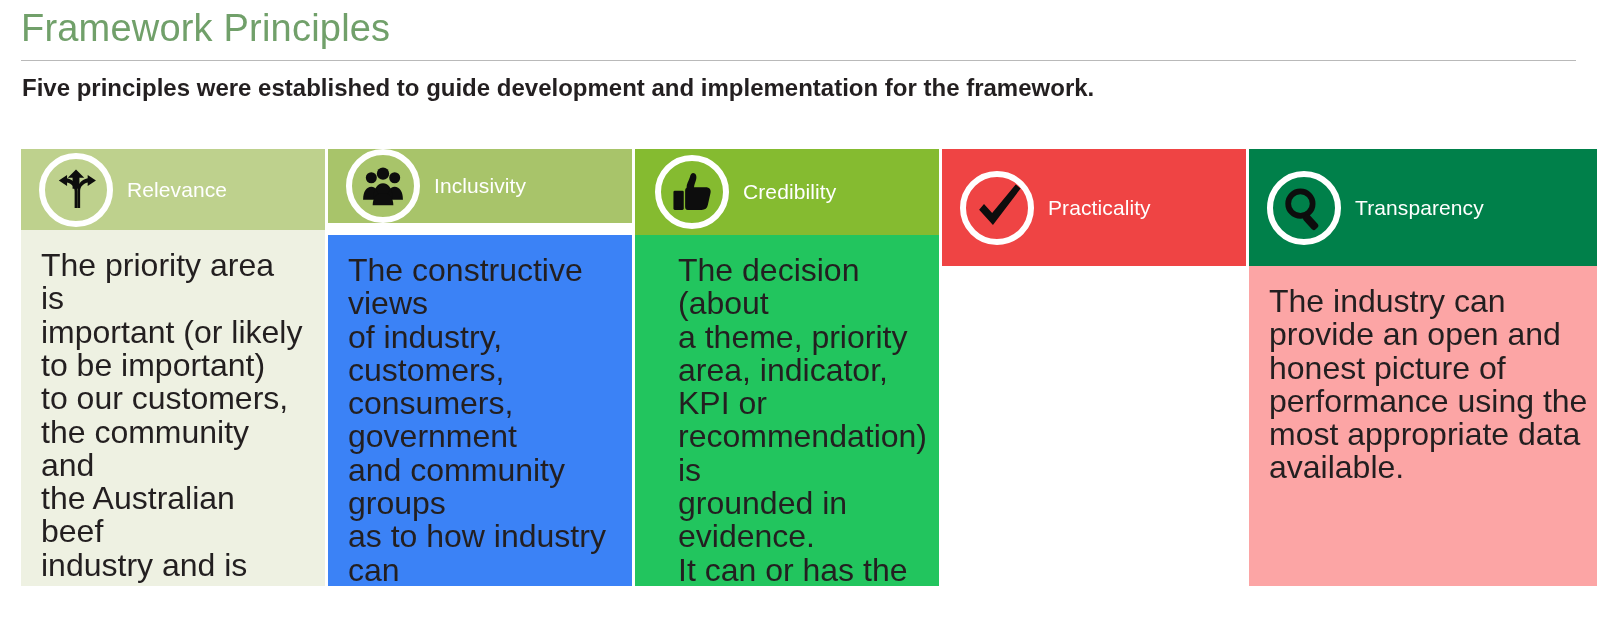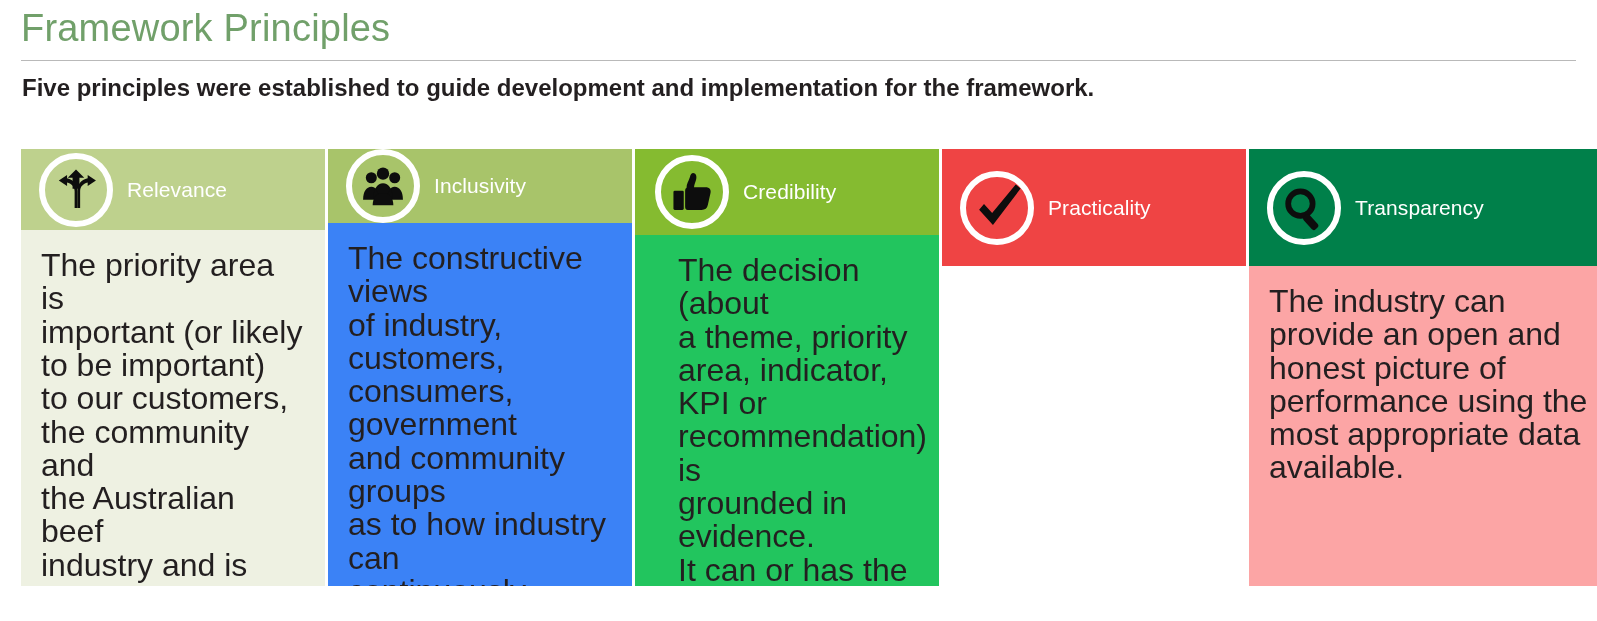--- a/index.html
+++ b/index.html
@@ -67,21 +67,21 @@
     align-items: stretch;
   }
 
   .principle {
     display: flex;
     flex-direction: column;
     flex: 0 0 auto;
     position: relative;
   }
   .principle.c0 { width: 304px; }
-  .principle.c1 { width: 304px; }
+  .principle.c1 { width: 304px; gap: 12px; }
   .principle.c2 { width: 304px; }
   .principle.c3 { width: 304px; }
   .principle.c4 { width: 395px; }
 
   .gap {
     flex: 0 0 3px;
     background: #ffffff;
   }
 
   .p-head {

